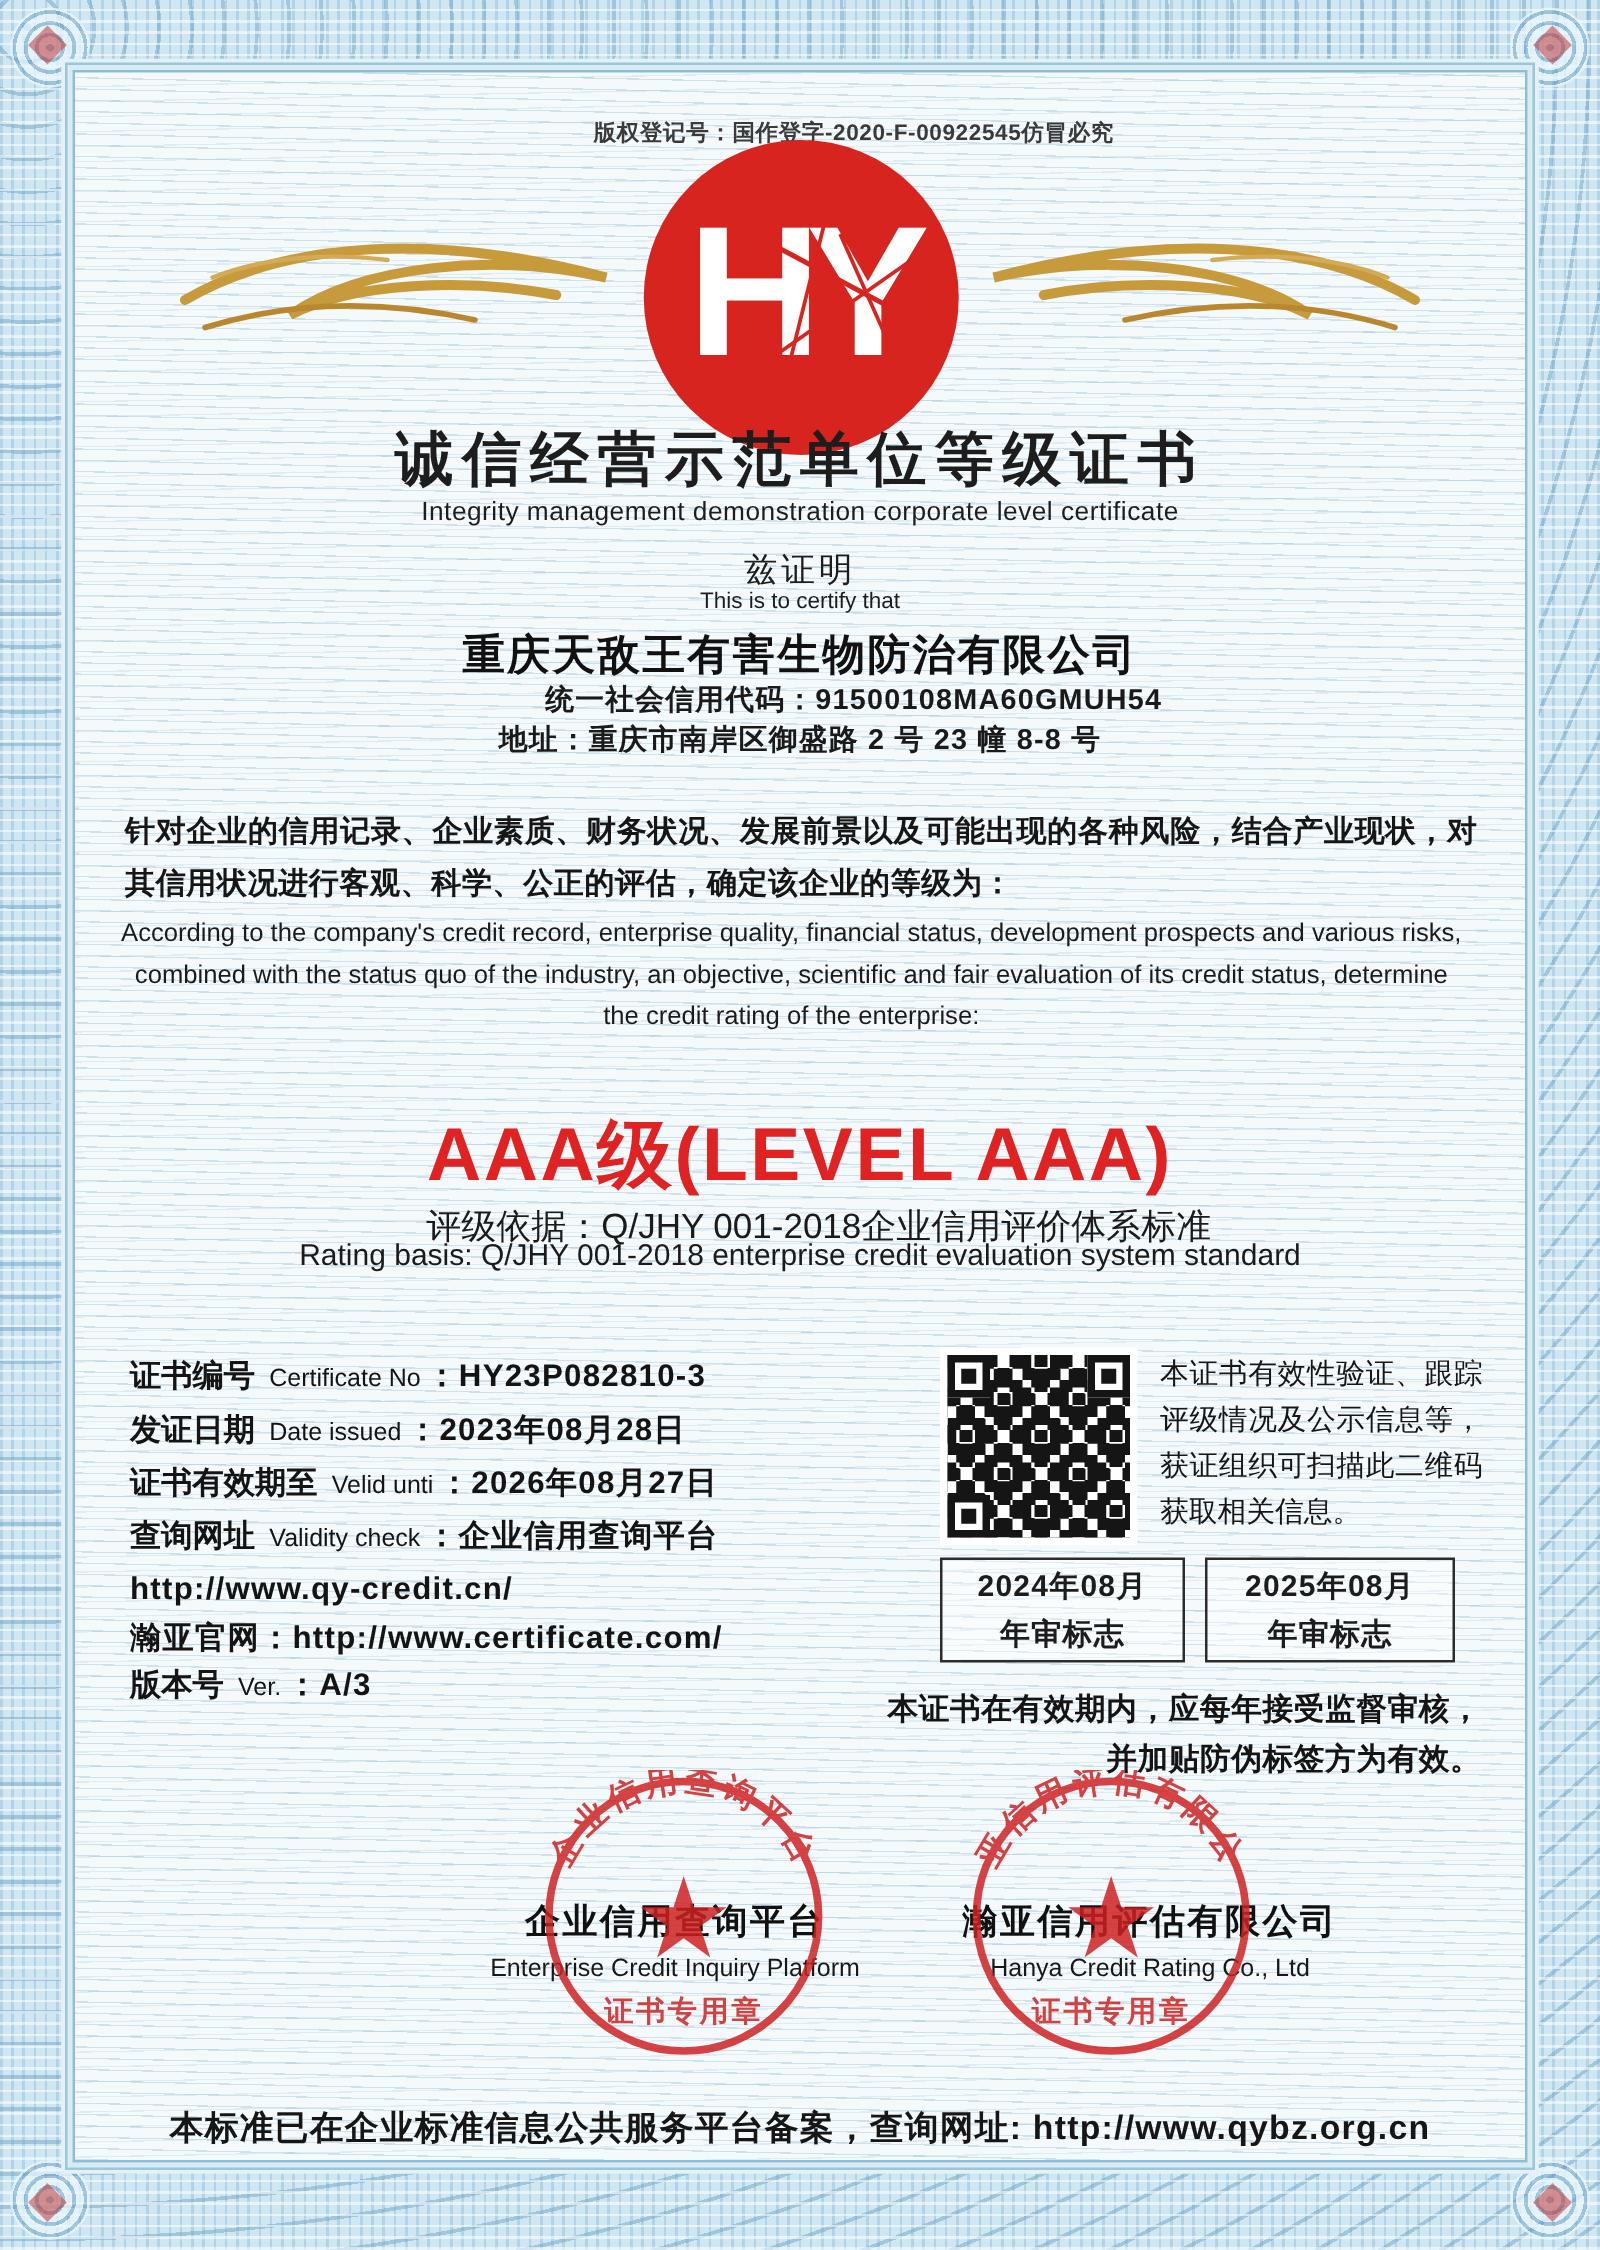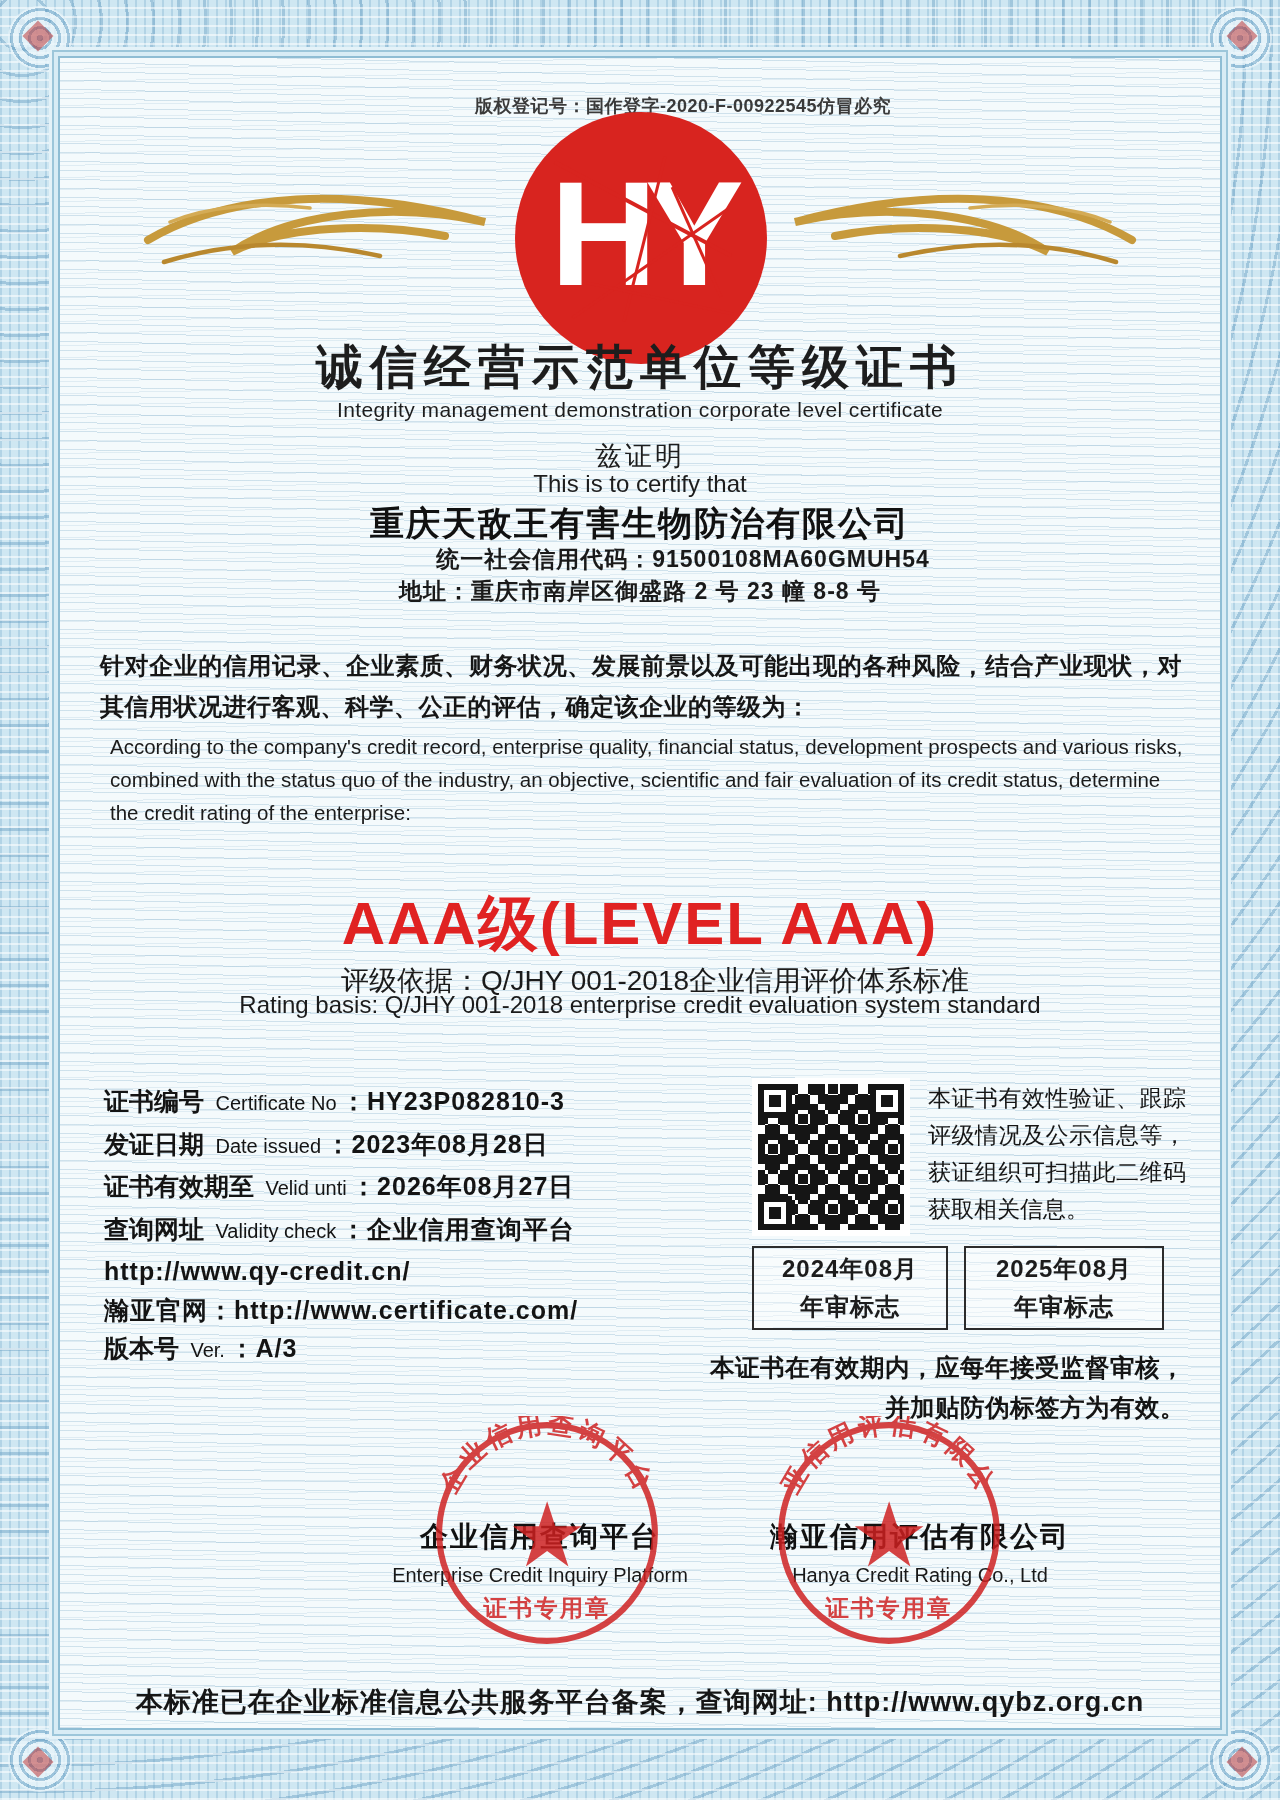--- a/index.html
+++ b/index.html
@@ -42,28 +42,28 @@
   .crack.c3{width:3px;height:170px;left:128px;top:42px;transform:rotate(14deg);}
   .crack.c4{width:150px;height:3px;left:70px;top:185px;transform:rotate(12deg);}
   .crack.c5{width:3px;height:120px;left:180px;top:70px;transform:rotate(-24deg);}
 
   .flourish{top:178px;width:350px;height:120px;}
   .flourish.left{left:140px;} .flourish.right{left:790px;transform:scaleX(-1);}
 
   .title{top:336px;font-size:47px;font-weight:700;color:#1d1d1d;letter-spacing:7px;}
   .subtitle{top:398px;font-size:21px;color:#1d1d1d;letter-spacing:.4px;}
   .certify-cn{top:438px;font-size:27px;color:#1d1d1d;letter-spacing:3px;}
-  .certify-en{top:470px;font-size:24px;color:#1d1d1d;}
+  .certify-en{top:470px;font-size:18px;color:#1d1d1d;}
   .company-name{top:501px;font-size:34px;font-weight:800;color:#111;letter-spacing:2px;}
   .credit-code{top:544px;font-size:23px;font-weight:600;color:#1a1a1a;letter-spacing:1px;padding-left:43px;}
   .address{top:576px;font-size:23px;font-weight:600;color:#1a1a1a;letter-spacing:1px;}
 
   .para-cn{top:645px;left:100px;width:1082px;font-size:24px;font-weight:600;color:#161616;
     line-height:41px;text-align:justify;letter-spacing:.5px;}
-  .para-en{top:730px;left:110px;width:1082px;font-size:20.5px;color:#1b1b1b;line-height:33px;text-align:left;}
+  .para-en{top:730px;left:92px;width:1082px;font-size:20.5px;color:#1b1b1b;line-height:33px;text-align:center;}
 
   .level{top:884px;font-size:60px;font-weight:800;color:#e02222;letter-spacing:2px;}
   .basis-cn{top:962px;font-size:28px;font-weight:400;color:#1b1b1b;margin-left:15px;}
   .basis-en{top:991px;font-size:24px;color:#1b1b1b;}
 
   .details{left:104px;top:1082px;width:560px;color:#141414;}
   .detail-line{line-height:38.5px;white-space:nowrap;}
   .detail-line .cn{font-size:25px;font-weight:600;}
   .detail-line .en{font-size:20px;font-weight:400;margin-left:7px;}
   .detail-line .val{font-size:25px;font-weight:600;letter-spacing:1px;}

